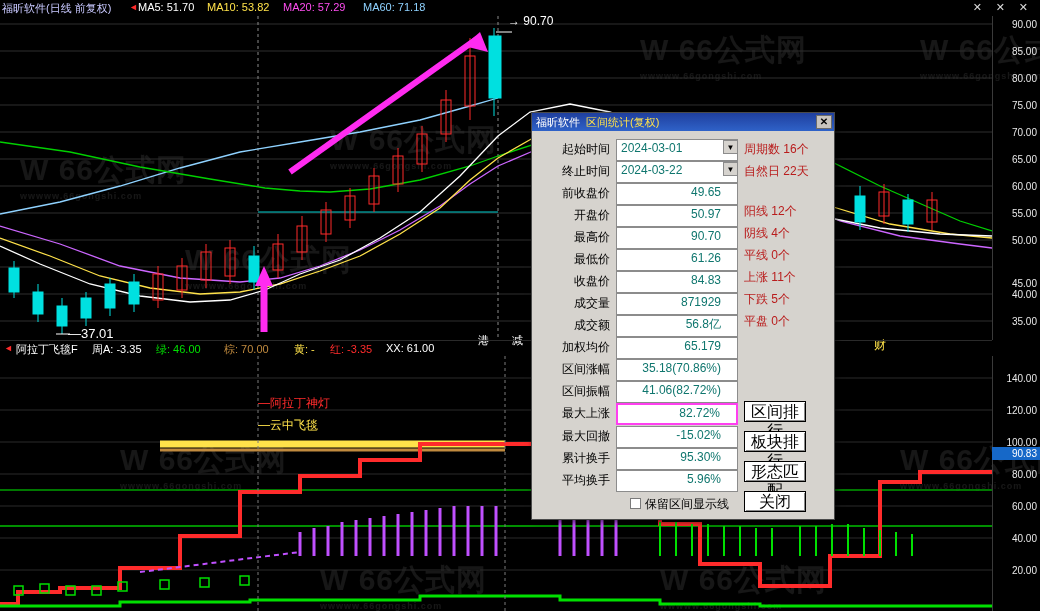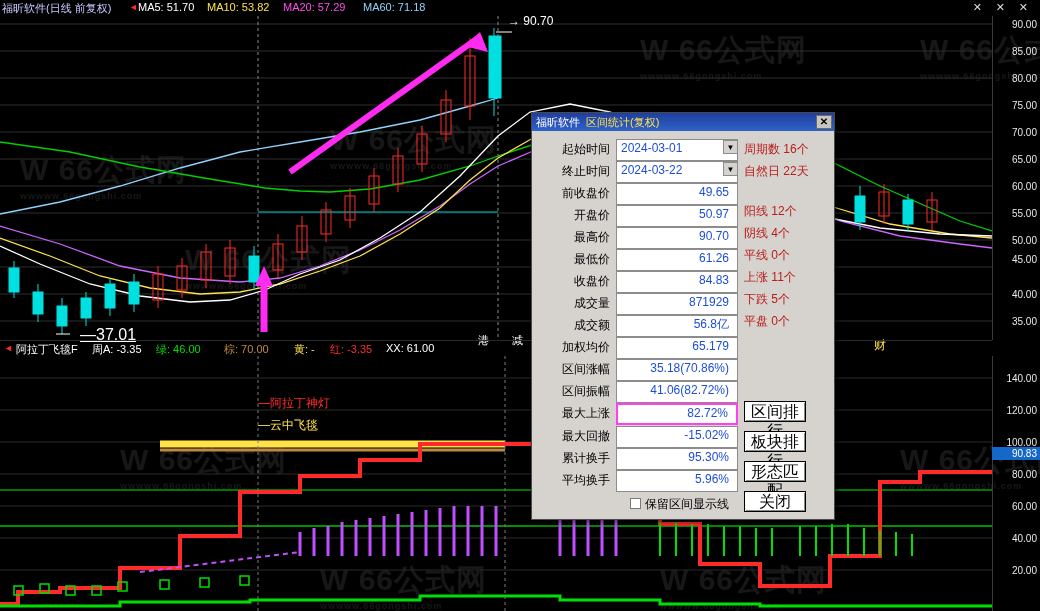--- a/index.html
+++ b/index.html
@@ -92,22 +92,22 @@
   .dlg-body { position:relative; width:100%; height:389px; }
 
   .row { position:absolute; left:6px; height:19px; }
   .row .lab {
     position:absolute; left:0; top:2px; width:72px; text-align:right;
     font-size:12px; color:#000;
   }
   .row .fld {
     position:absolute; left:78px; top:0; width:122px; height:22px;
     background:#fff; border:1px solid #8c8c8c;
-    font-size:12px; text-align:right; padding-right:8px; line-height:16px;
-    color:#1d4ed8;
+    font-size:12px; text-align:right; padding-right:16px; line-height:16px;
+    color:#0f766e;
   }
   .row .fld.combo { text-align:left; padding-left:4px; width:122px; }
   .combo-arrow {
     position:absolute; right:1px; top:1px; width:15px; height:14px;
     background:#d6d3ce; border:1px solid #8c8c8c; font-size:8px;
     text-align:center; line-height:13px; color:#000;
   }
   .row.hl .fld {
     border:2px solid #ff3ff0;
   }
@@ -123,21 +123,21 @@
   .chk-row { position:absolute; left:98px; top:365px; font-size:12px; color:#000; }
   .chk-box {
     display:inline-block; width:11px; height:11px; background:#fff;
     border:1px solid #7a7a7a; vertical-align:-1px; margin-right:4px;
   }
 
   
   .annot { position:absolute; white-space:nowrap; font-size:13px; }
   .ann-82 { left:178px; top:86px; color:#ff3ff0; font-weight:bold; font-size:17px; }
   .ann-9070 { left:508px; top:14px; color:#ffffff; font-size:12px; }
-  .ann-3701 { left:80px; top:326px; color:#ffffff; font-size:16px;text-decoration:underline; }
+  .ann-3701 { left:68px; top:326px; color:#ffffff; font-size:13px; }
   .ann-jian { left:482px; top:333px; color:#ffffff; font-size:11px; }
   .ann-gang { left:478px; top:333px; color:#ffffff; font-size:11px; }
   .ann-cai { left:874px; top:337px; color:#ffe24a; font-size:12px; }
   .ann-lamp { left:258px; top:395px; color:#ff2b2b; font-size:12px; }
   .ann-carpet { left:258px; top:417px; color:#ffe24a; font-size:12px; }
 </style>
 </head>
 <body>
 
 <div class="root">
@@ -308,21 +308,21 @@
   <div class="price-axis">
     <span class="lbl" style="top:3px;">90.00</span>
     <span class="lbl" style="top:30px;">85.00</span>
     <span class="lbl" style="top:57px;">80.00</span>
     <span class="lbl" style="top:84px;">75.00</span>
     <span class="lbl" style="top:111px;">70.00</span>
     <span class="lbl" style="top:138px;">65.00</span>
     <span class="lbl" style="top:165px;">60.00</span>
     <span class="lbl" style="top:192px;padding-left:20px;">55.00</span>
     <span class="lbl" style="top:219px;">50.00</span>
-    <span class="lbl" style="top:238px;">45.00</span>
+    <span class="lbl" style="top:262px;">45.00</span>
     <span class="lbl" style="top:273px;">40.00</span>
     <span class="lbl" style="top:300px;">35.00</span>
   </div>
 
   <div class="annot ann-9070">→ 90.70</div>
   <div class="annot ann-3701">—37.01</div>
   <div class="annot ann-gang">港</div>
   <div class="annot ann-jian" style="left:512px;">减</div>
   <div class="annot ann-cai">财</div>
   <div class="annot ann-lamp">—阿拉丁神灯</div>

